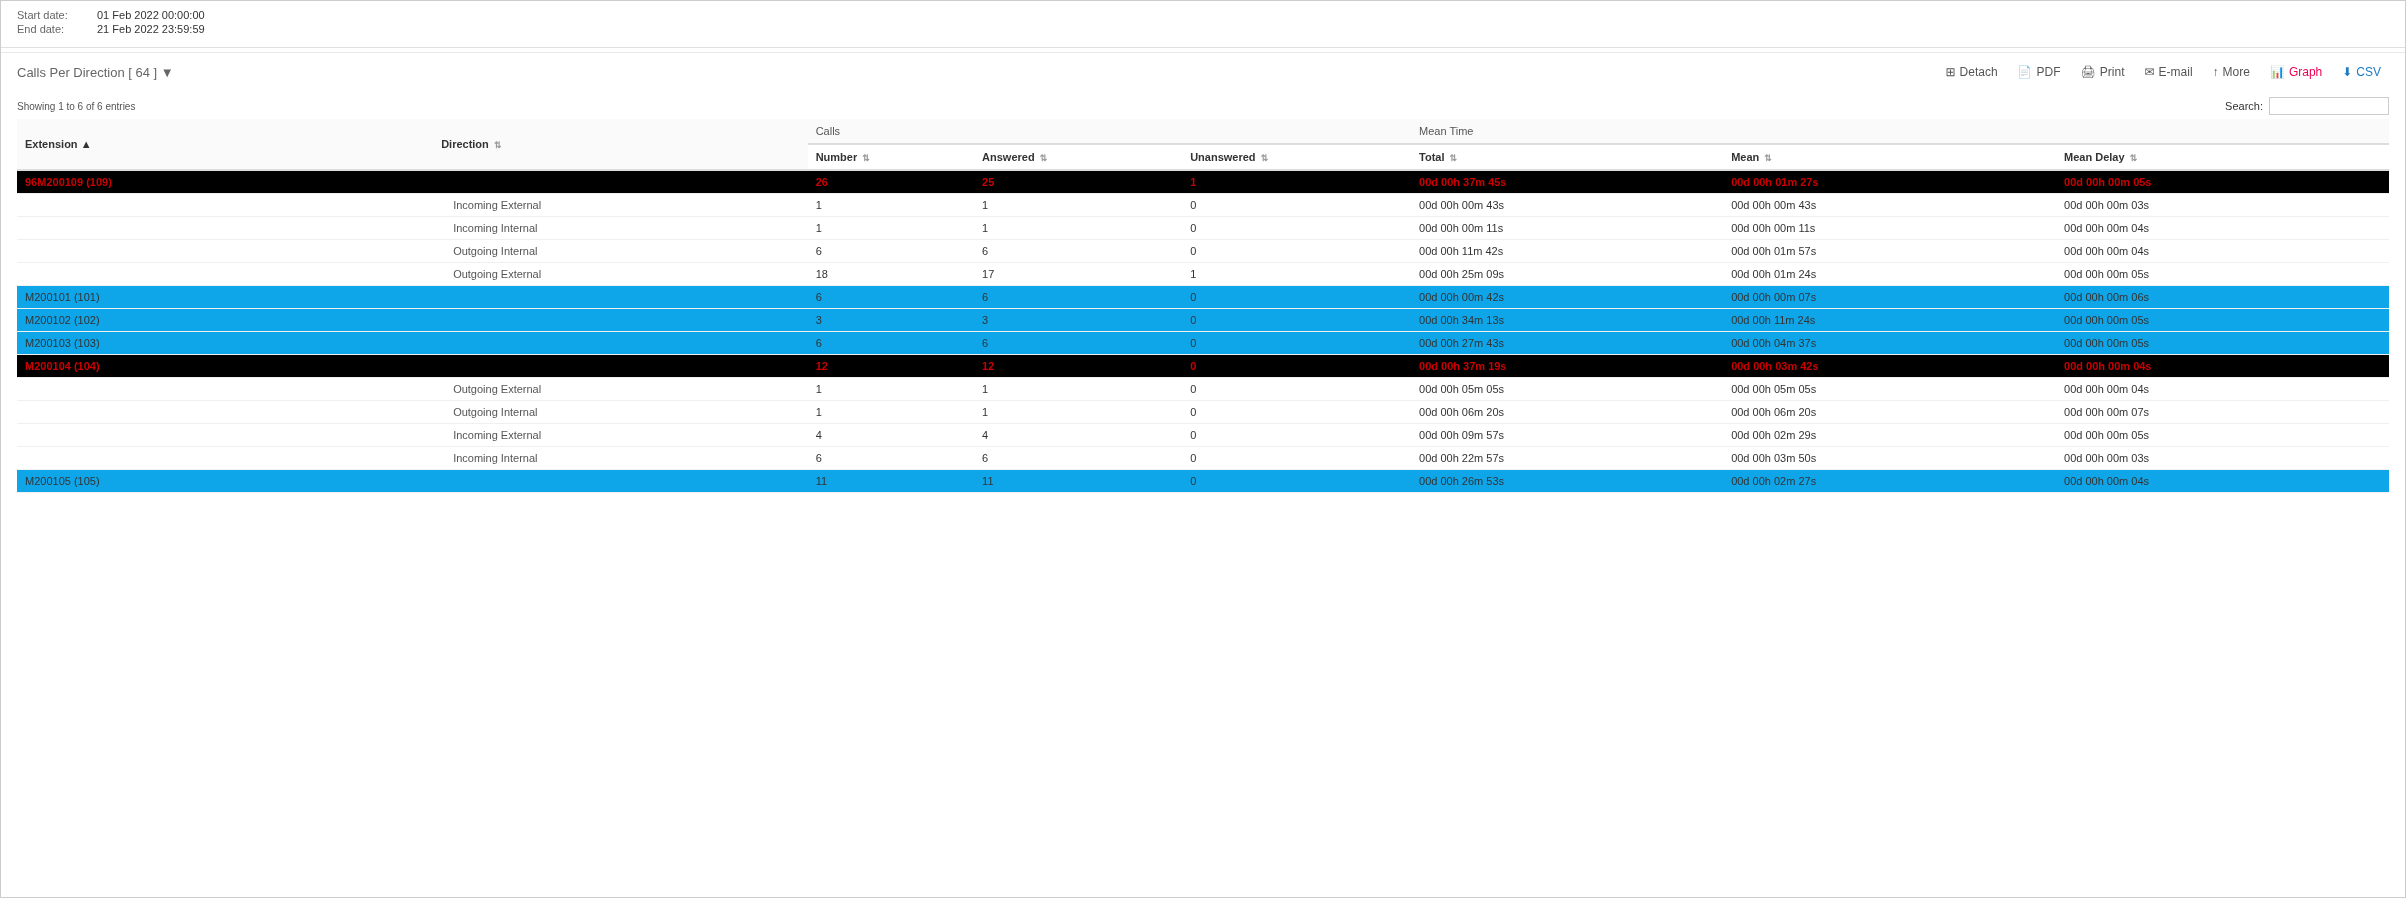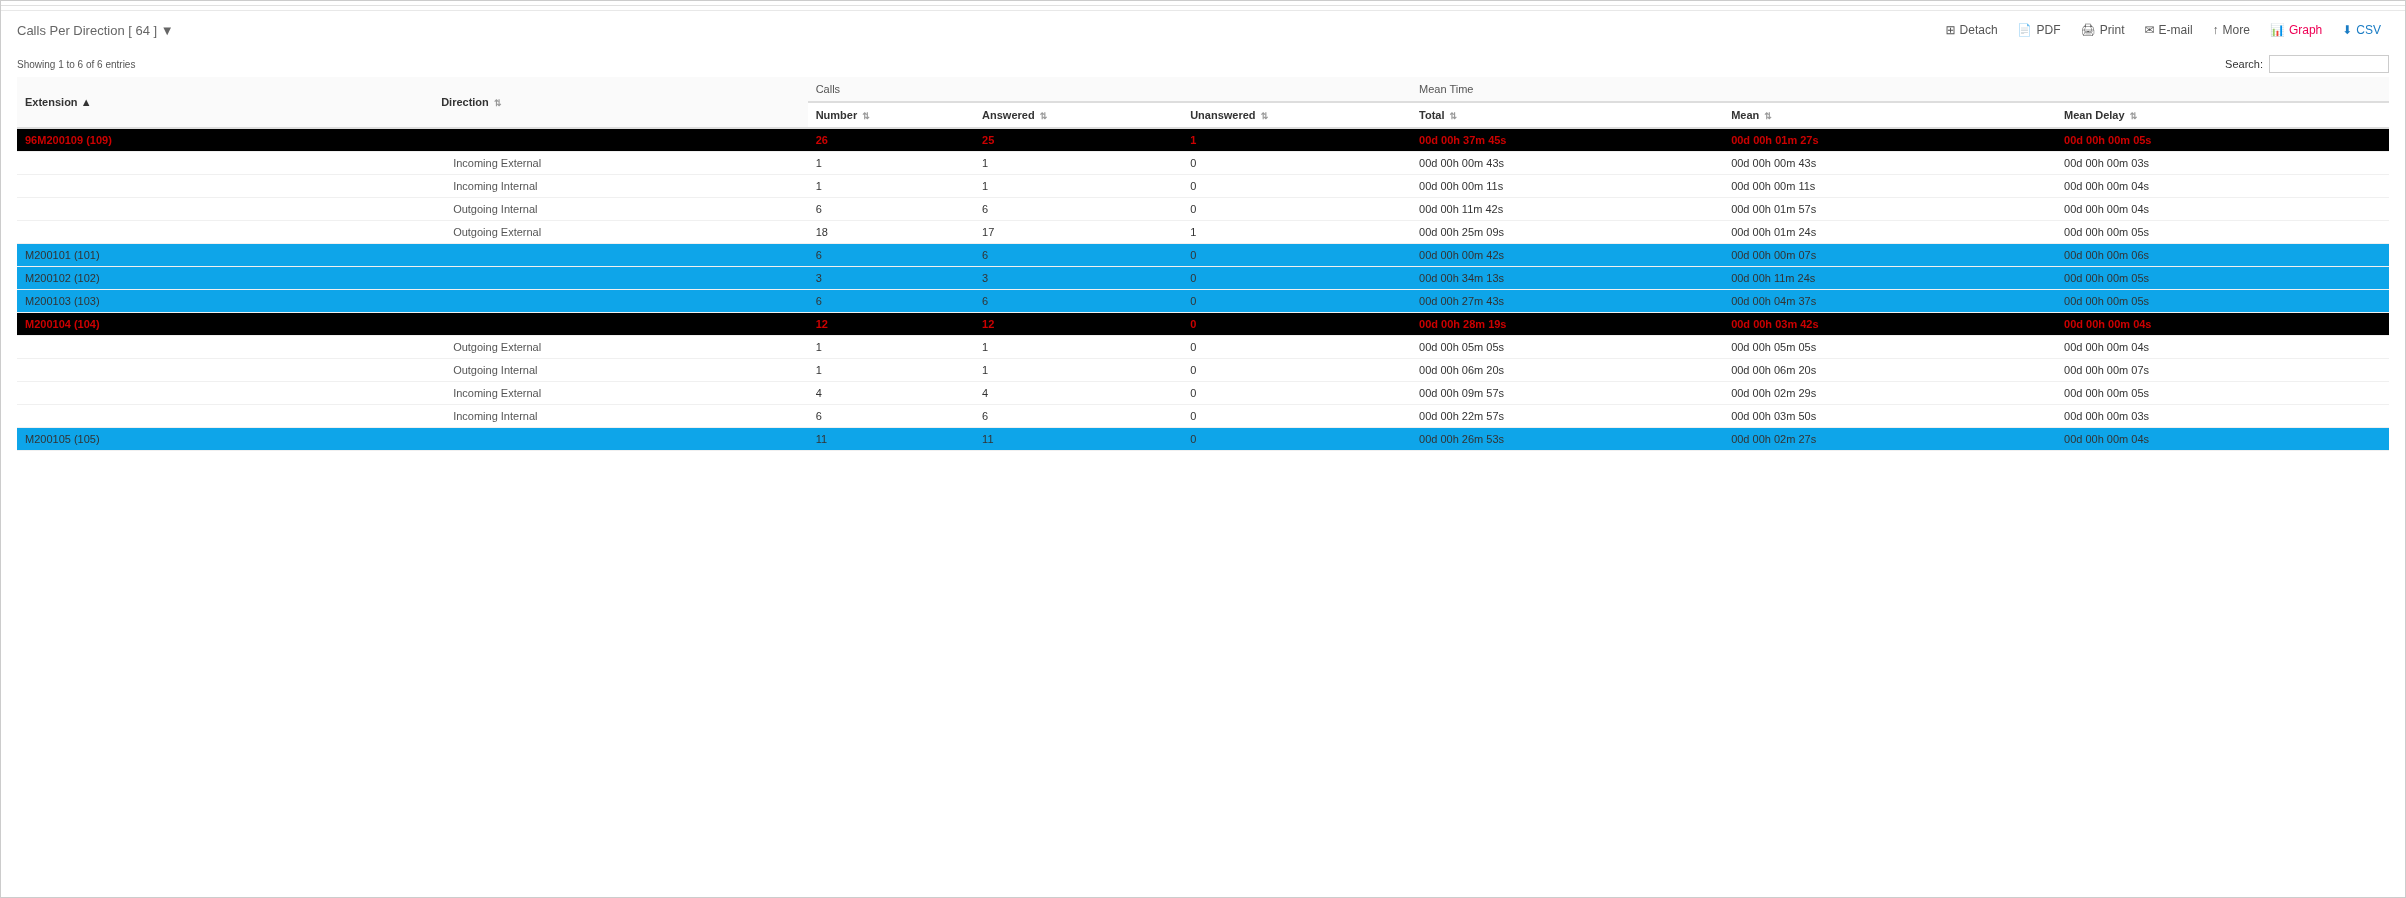--- a/index.html
+++ b/index.html
@@ -62,20 +62,26 @@
     .sub-header { border-bottom: 2px solid #ddd; }
 
     .calls-group-header { background: #fafafa; }
   </style>
 </head>
 <body>
 
 <div class="window">
 
 
+  <div class="date-section">
+    <span class="date-label">Start date:</span>
+    <span class="date-value">01 Feb 2022 00:00:00</span>
+    <span class="date-label">End date:</span>
+    <span class="date-value">21 Feb 2022 23:59:59</span>
+  </div>
 
   <hr class="divider">
 
   <div class="toolbar-row">
     <div class="toolbar-title">
       <span>Calls Per Direction [ 64 ]</span>
       <span> ▼</span>
     </div>
     <div class="right-actions">
       <button class="action-btn detach">
@@ -244,21 +250,21 @@
             <td>00d 00h 27m 43s</td>
             <td>00d 00h 04m 37s</td>
             <td>00d 00h 00m 05s</td>
           </tr>
           <tr class="main-row highlighted">
             <td style="color: rgb(204, 0, 0); font-weight: bold;">M200104 (104)</td>
             <td></td>
             <td style="color: rgb(204, 0, 0); font-weight: bold;">12</td>
             <td style="color: rgb(204, 0, 0); font-weight: bold;">12</td>
             <td style="color: rgb(204, 0, 0); font-weight: bold;">0</td>
-            <td style="color: rgb(204, 0, 0); font-weight: bold;">00d 00h 28m 19s</td>
+            <td style="color: rgb(204, 0, 0); font-weight: bold;">00d 00h 37m 19s</td>
             <td style="color: rgb(204, 0, 0); font-weight: bold; margin-left: 33px;">00d 00h 03m 42s</td>
             <td style="color: rgb(204, 0, 0); font-weight: bold;">00d 00h 00m 04s</td>
           </tr>
           <tr class="sub-row">
             <td></td>
             <td style="color: rgb(85, 85, 85); padding-left: 20px;">Outgoing External</td>
             <td>1</td>
             <td>1</td>
             <td>0</td>
             <td>00d 00h 05m 05s</td>

